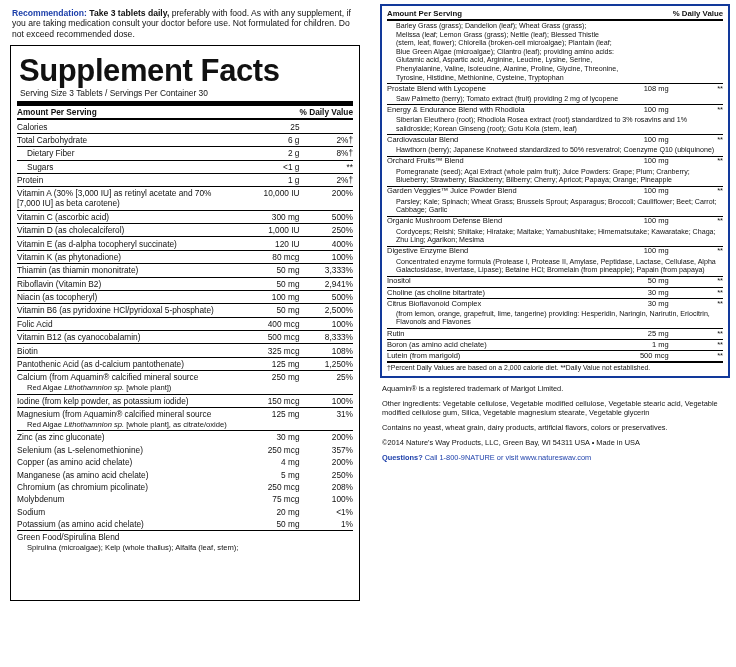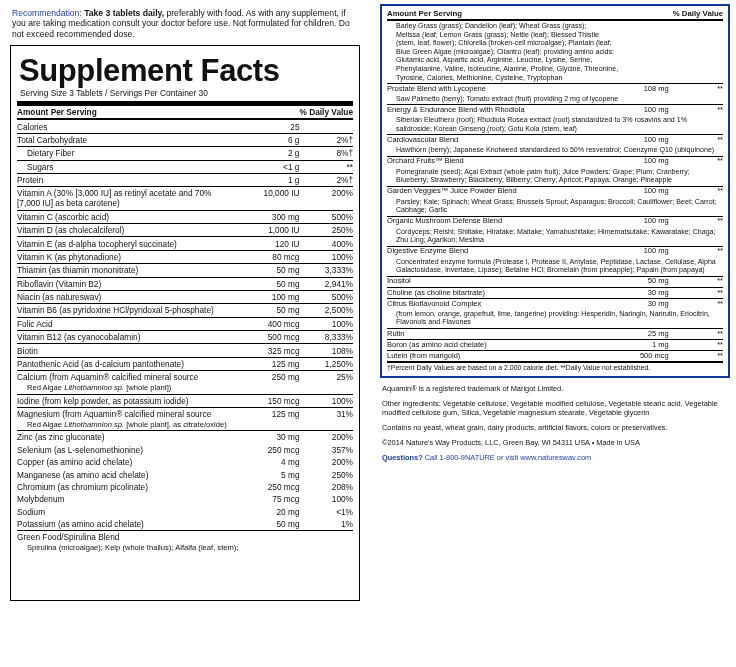--- a/index.html
+++ b/index.html
@@ -10,21 +10,21 @@
     color:#111;
     overflow:hidden;
   }
   .page{position:relative;width:736px;height:667px;}
 
   
   .left{position:absolute;left:0;top:0;width:368px;height:667px;box-sizing:border-box;padding:6px 8px 4px 10px;}
   .recommendation{
     font-size:8.6px;line-height:10.4px;color:#111;margin:2px 0 6px 2px;
   }
-  .recommendation .rec-label{color:#1c3faa;font-weight:normal;margin-top:16px;}
+  .recommendation .rec-label{color:#1c3faa;font-weight:bold;margin-top:16px;}
   .recommendation .rec-bold{font-weight:bold;}
 
   .panel{
     border:1.6px solid #000;background:#fff;box-sizing:border-box;
     padding:8px 6px 2px 6px;
   }
   .left .panel{height:556px;position:relative;}
 
   .sf-title{
     font-size:31px;font-weight:bold;letter-spacing:-0.4px;line-height:32px;
@@ -141,21 +141,21 @@
           <td class="name">Thiamin (as thiamin mononitrate)</td>
           <td class="amt">50 mg</td>
           <td class="dv">3,333%</td>
         </tr>
         <tr class="line">
           <td class="name">Riboflavin (Vitamin B2)</td>
           <td class="amt">50 mg</td>
           <td class="dv">2,941%</td>
         </tr>
         <tr class="line">
-          <td class="name">Niacin (as natureswav)</td>
+          <td class="name">Niacin (as tocopheryl)</td>
           <td class="amt">100 mg</td>
           <td class="dv">500%</td>
         </tr>
         <tr class="line">
           <td class="name">Vitamin B6 (as pyridoxine HCl/pyridoxal 5-phosphate)</td>
           <td class="amt">50 mg</td>
           <td class="dv">2,500%</td>
         </tr>
         <tr class="line">
           <td class="name">Folic Acid</td>
@@ -261,21 +261,21 @@
           <td class="dv">% Daily Value</td>
         </tr>
         <tr class="lineheavy">
           <td class="name rsub" colspan="3">
             <span>Barley Grass (grass); Dandelion (leaf); Wheat Grass (grass);</span><br>
             <span>Melissa (leaf; Lemon Grass (grass); Nettle (leaf); Blessed Thistle</span><br>
             <span>(stem, leaf, flower); Chlorella (broken-cell microalgae); Plantain (leaf;</span><br>
             <span>Blue Green Algae (microalgae); Cilantro (leaf); providing amino acids:</span><br>
             <span>Glutamic acid, Aspartic acid, Arginine, Leucine, Lysine, Serine,</span><br>
             <span>Phenylalanine, Valine, Isoleucine, Alanine, Proline, Glycine, Threonine,</span><br>
-            <span>Tyrosine, Calories, Methionine, Cysteine, Tryptophan</span>
+            <span>Tyrosine, Histidine, Methionine, Cysteine, Tryptophan</span>
           </td>
         </tr>
 
         <tr class="line">
           <td class="name">Prostate Blend with Lycopene</td>
           <td class="amt">108 mg</td>
           <td class="dv">**</td>
         </tr>
         <tr>
           <td class="rsub" colspan="3">Saw Palmetto (berry); Tomato extract (fruit) providing 2 mg of lycopene</td>

